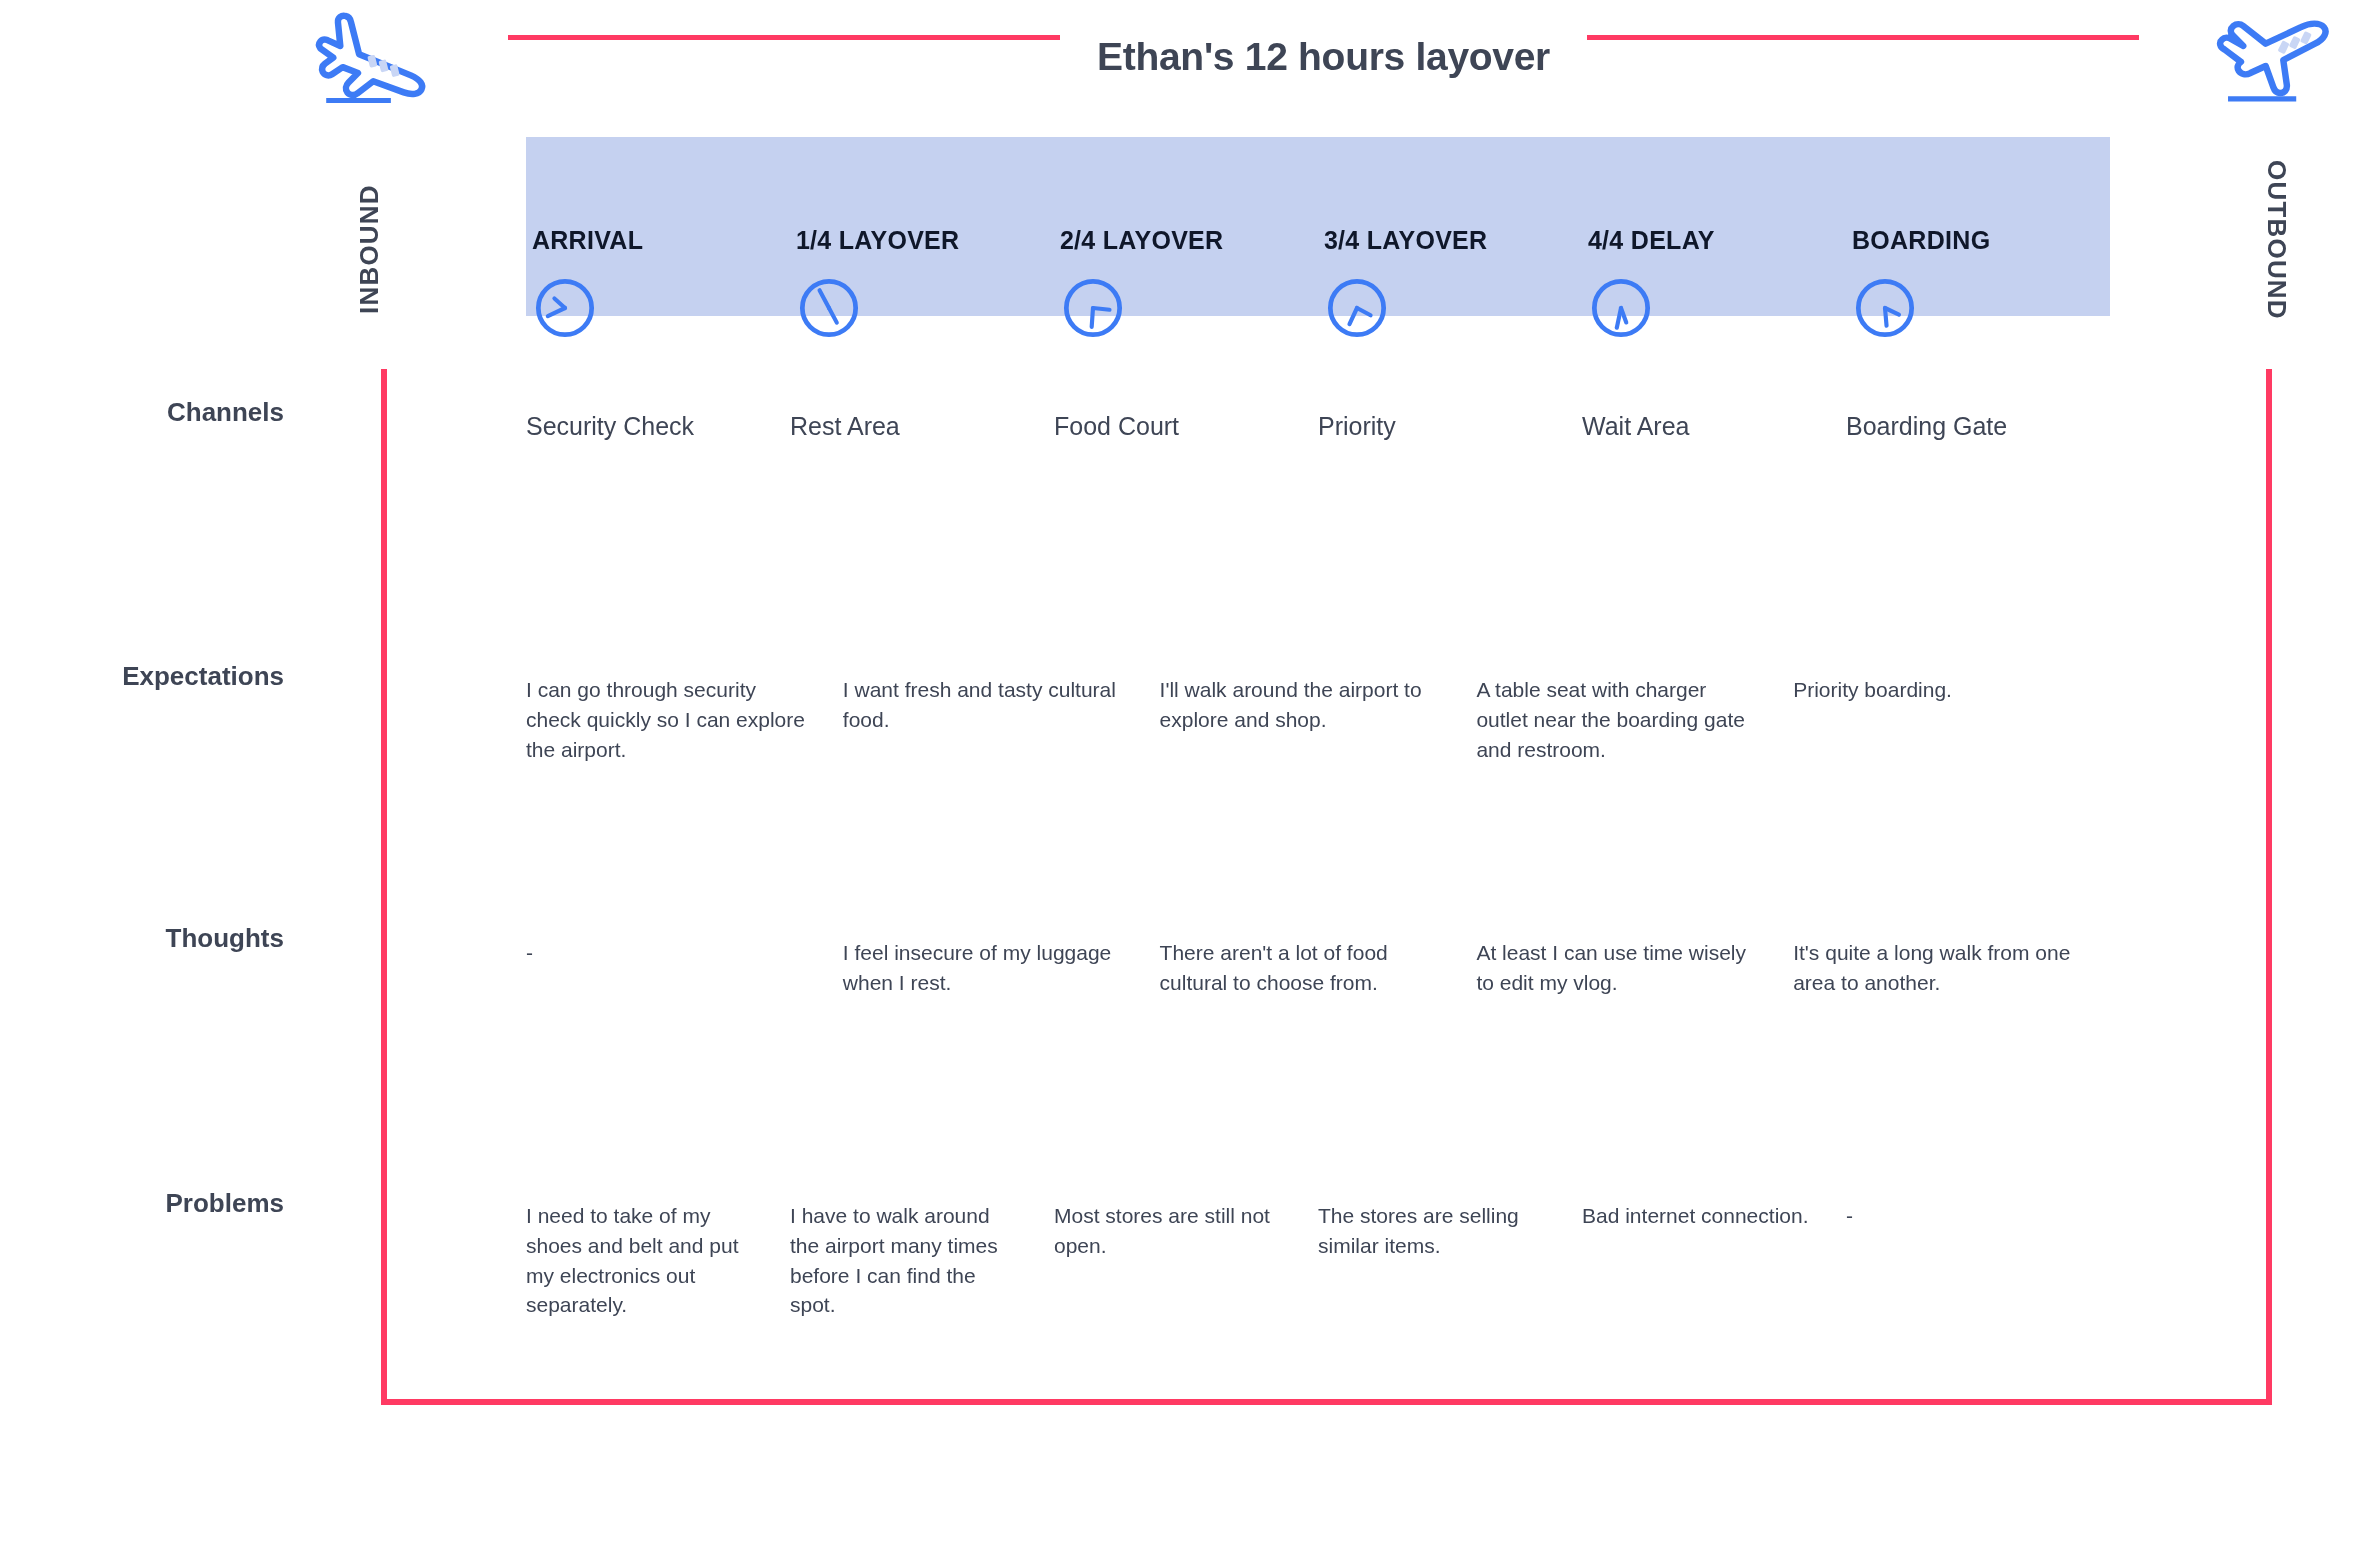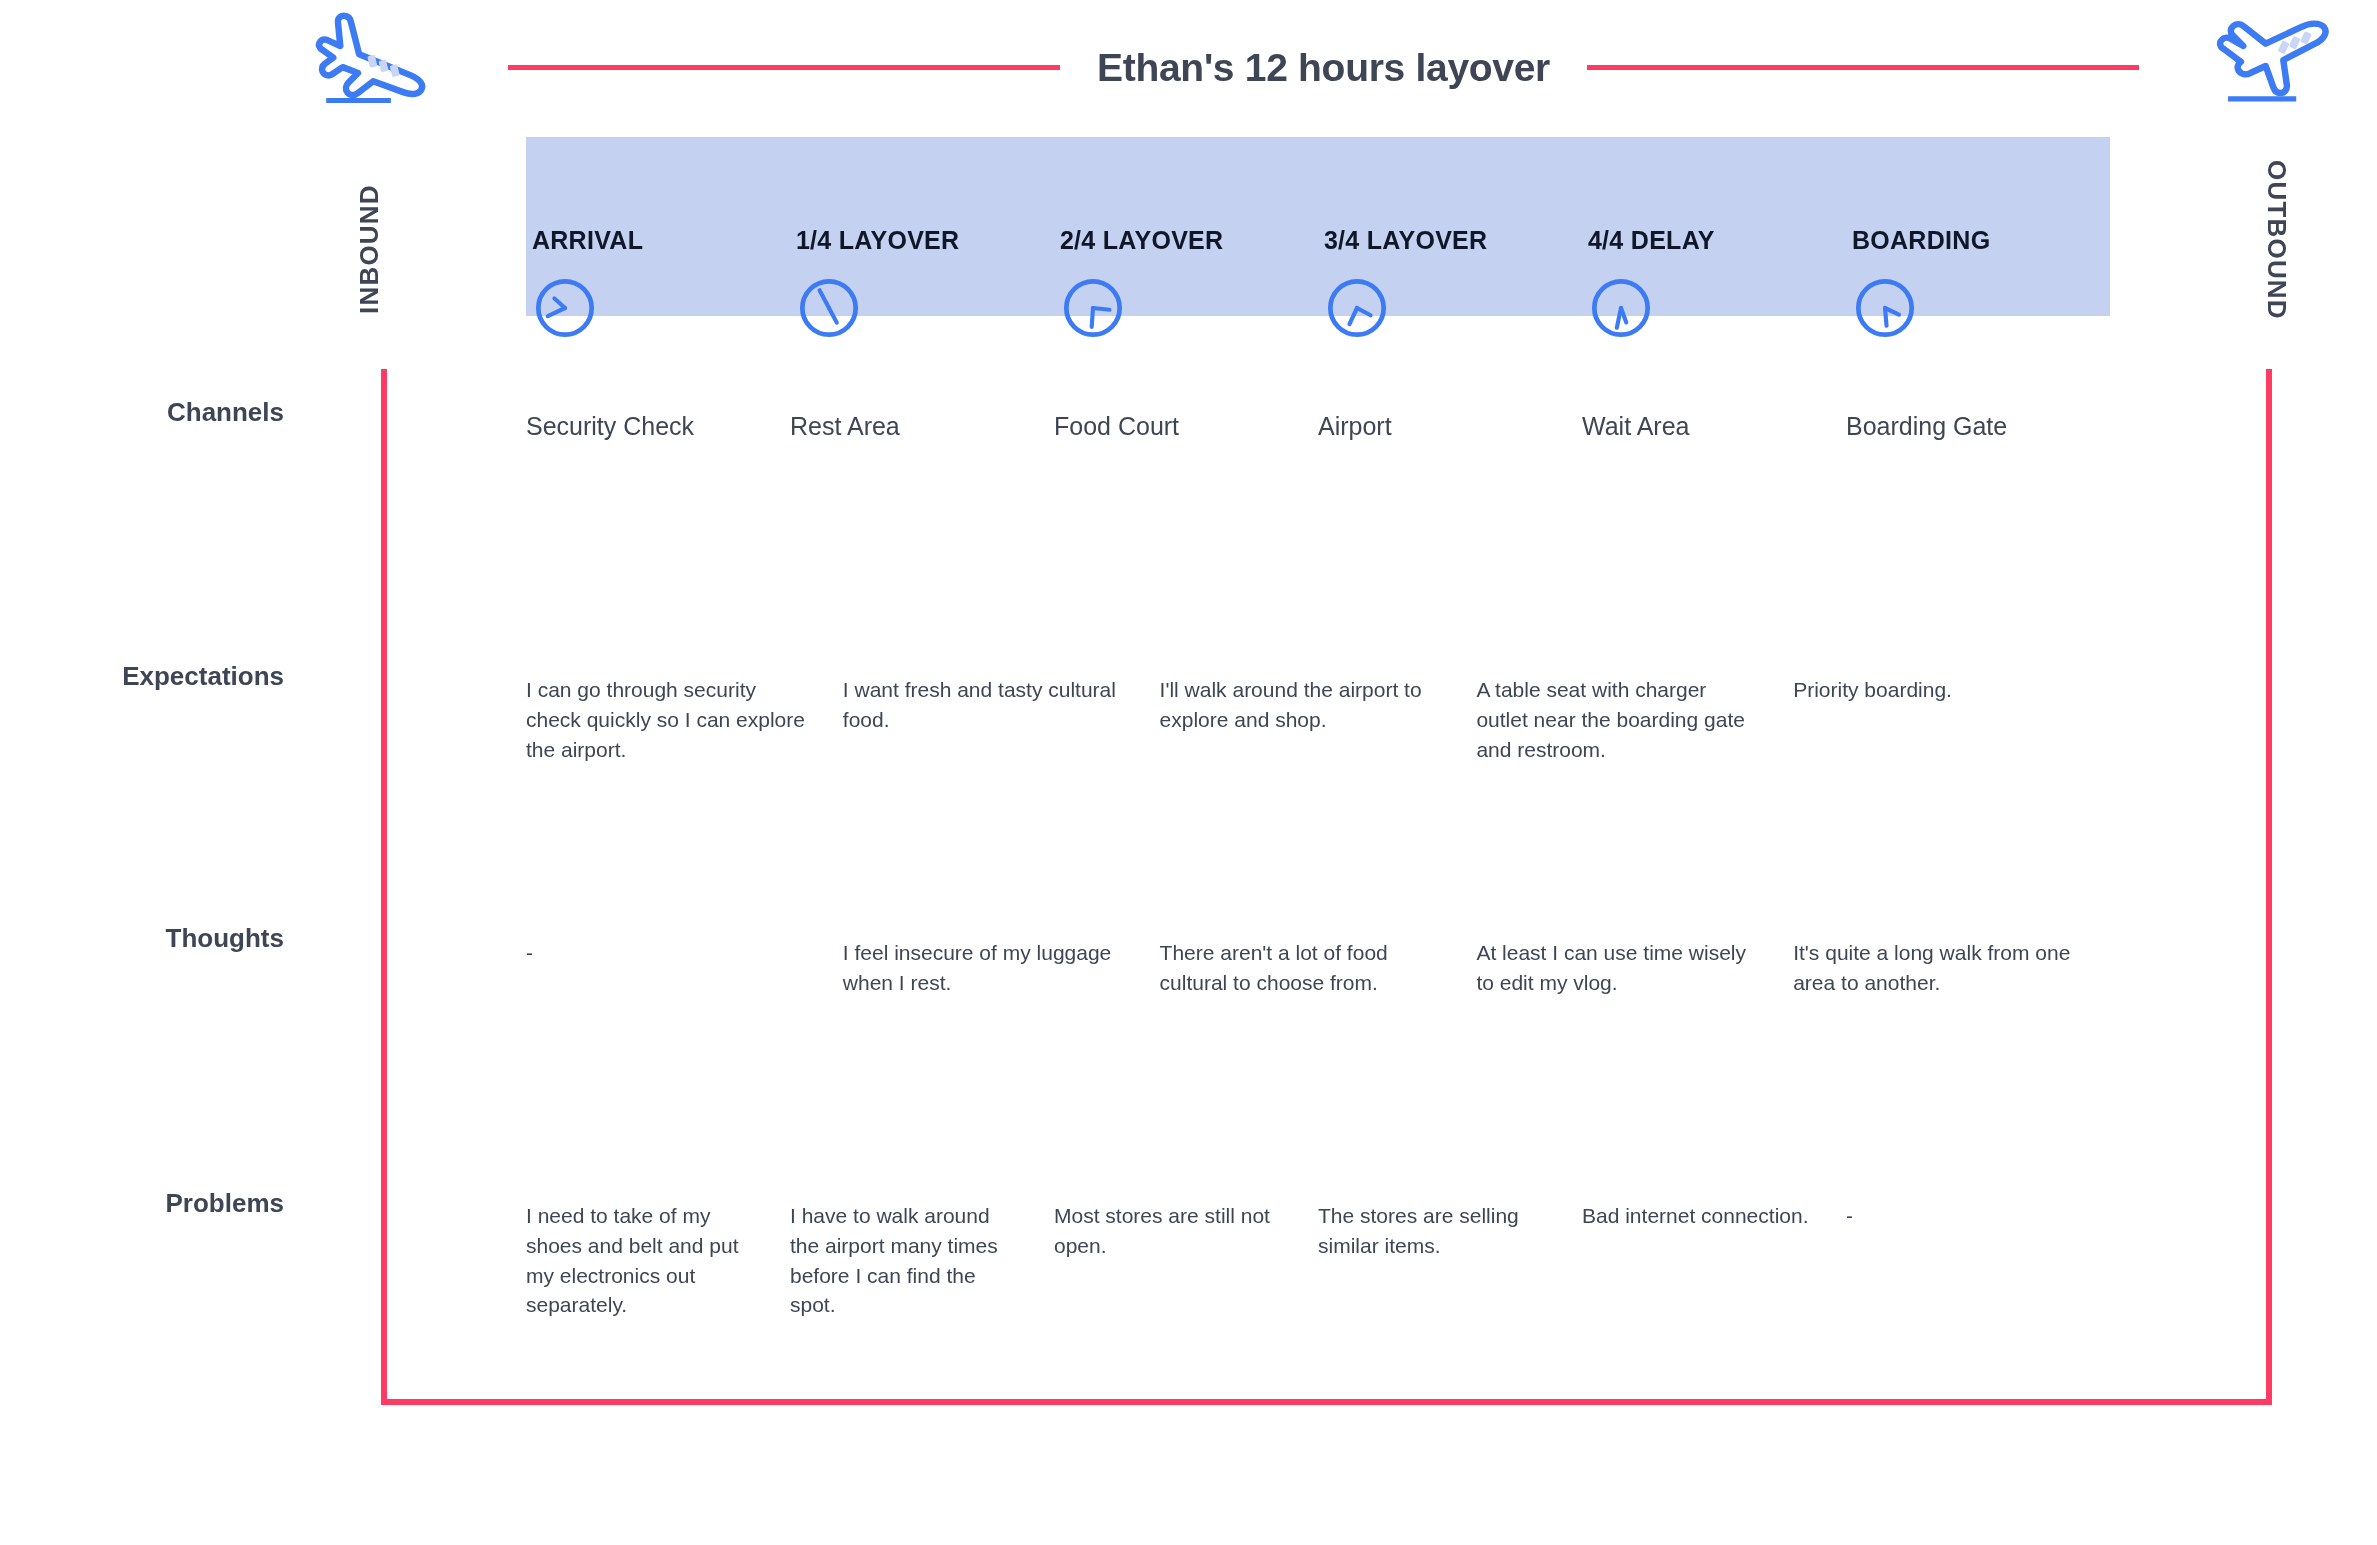--- a/index.html
+++ b/index.html
@@ -32,21 +32,20 @@
   .plane-left  { left: 307px; top: 5.9px; }
   .plane-right { left: 2210px; top: 5.9px; }
 
   .title-wrap {
     position: absolute;
     left: 508px;
     top: 35px;
     width: 1631px;
     height: 65px;
     display: flex;
-    align-items: center;
     gap: 37px;
   }
   .title-rule {
     flex: 1 1 auto;
     height: 5.3px;
     background: #ff3a63;
   }
   .title-text {
     flex: 0 0 auto;
     font-size: 39px;
@@ -304,21 +303,21 @@
 
 <div class="frame-left"></div>
 <div class="frame-bottom"></div>
 <div class="frame-right"></div>
 
 <div class="row-label row-channels-label">Channels</div>
 <div class="cells row-channels-cells">
   <div class="cell cell-channel">Security Check</div>
   <div class="cell cell-channel">Rest Area</div>
   <div class="cell cell-channel">Food Court</div>
-  <div class="cell cell-channel">Airport</div>
+  <div class="cell cell-channel">Priority</div>
   <div class="cell cell-channel">Wait Area</div>
   <div class="cell cell-channel">Boarding Gate</div>
 </div>
 
 <div class="row-label row-expectations-label">Expectations</div>
 <div class="cells row-expectations-cells">
   <div class="cell">I can go through security check quickly so I can explore the airport.</div>
   <div class="cell">I want fresh and tasty cultural food.</div>
   <div class="cell">I'll walk around the airport to explore and shop.</div>
   <div class="cell">A table seat with charger outlet near the boarding gate and restroom.</div>

